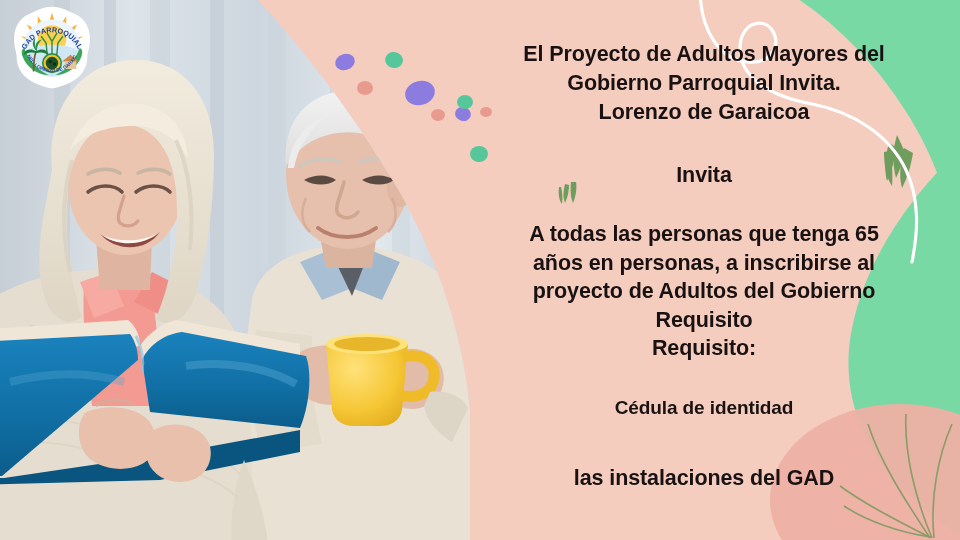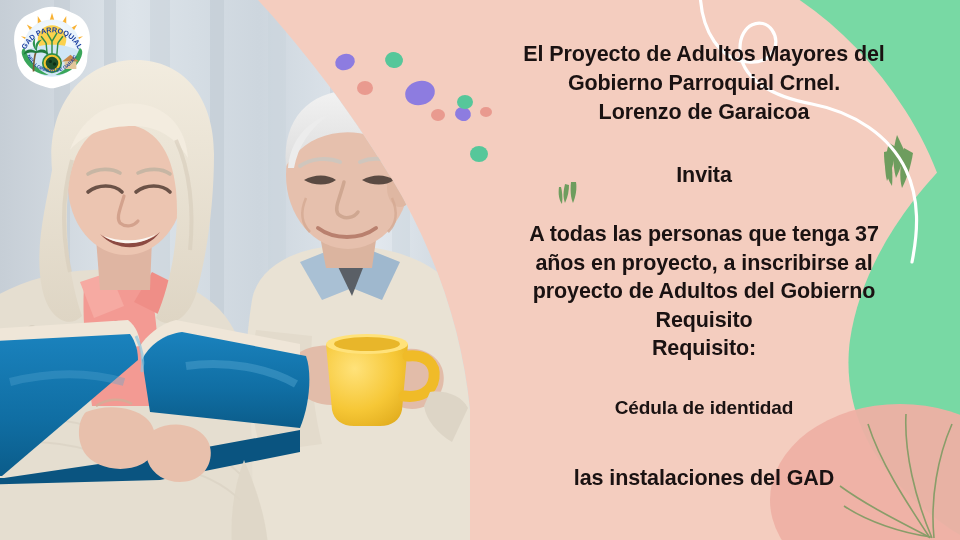--- a/index.html
+++ b/index.html
@@ -328,29 +328,29 @@
     </text>
     <text font-family="'Liberation Sans',sans-serif" font-size="5.6" font-weight="bold" fill="#1b3fa0">
       <textPath href="#arcBot" startOffset="50%" text-anchor="middle">CRNEL. LORENZO DE GARAICOA</textPath>
     </text>
   </svg>
 
   <div class="text-col">
 
     <div class="blk t-head">
       <span class="t-line">El Proyecto de Adultos Mayores del</span>
-      <span class="t-line">Gobierno Parroquial Crnel.</span>
+      <span class="t-line">Gobierno Parroquial Invita.</span>
       <span class="t-line">Lorenzo de Garaicoa</span>
     </div>
 
     <div class="blk t-invita">Invita</div>
 
     <div class="blk t-body">
-      <span class="t-line">A todas las personas que tenga 37</span>
-      <span class="t-line">años en proyecto, a inscribirse al</span>
+      <span class="t-line">A todas las personas que tenga 65</span>
+      <span class="t-line">años en personas, a inscribirse al</span>
       <span class="t-line">proyecto de Adultos del Gobierno</span>
       <span class="t-line">Requisito</span>
     </div>
 
     <div class="blk t-req">Requisito:</div>
     <div class="blk t-ced">Cédula de identidad</div>
 
     <div class="blk t-foot">
       <span class="t-line">las instalaciones del GAD</span>
 

